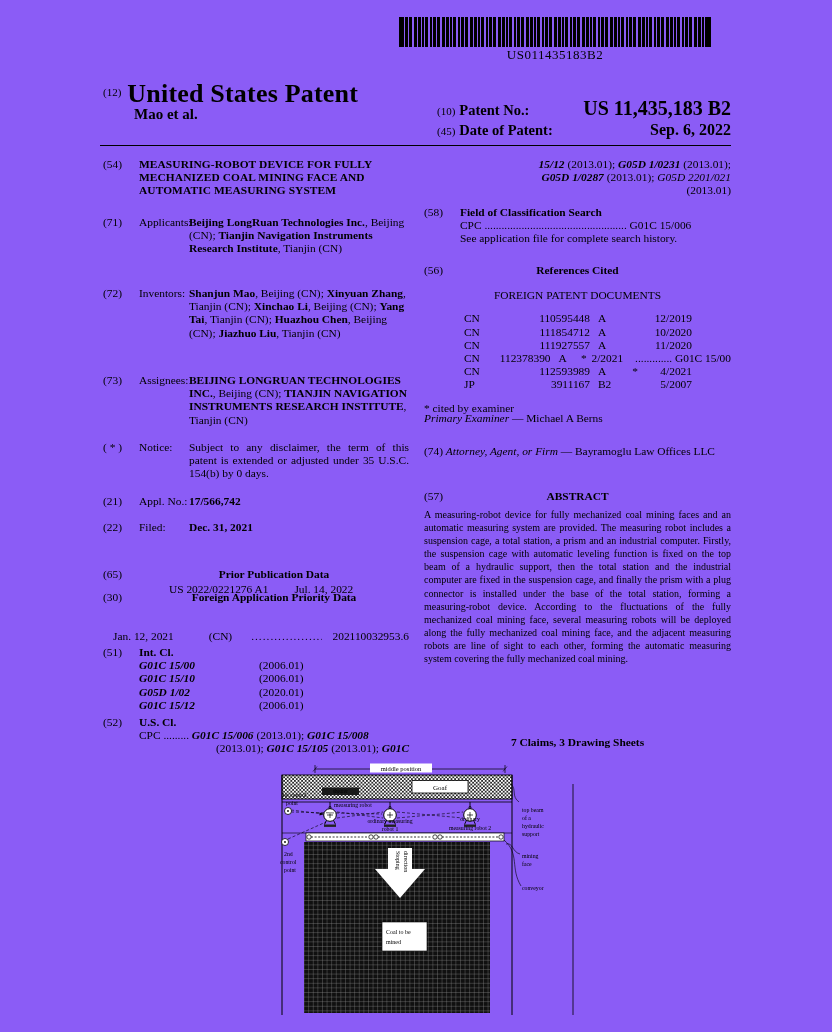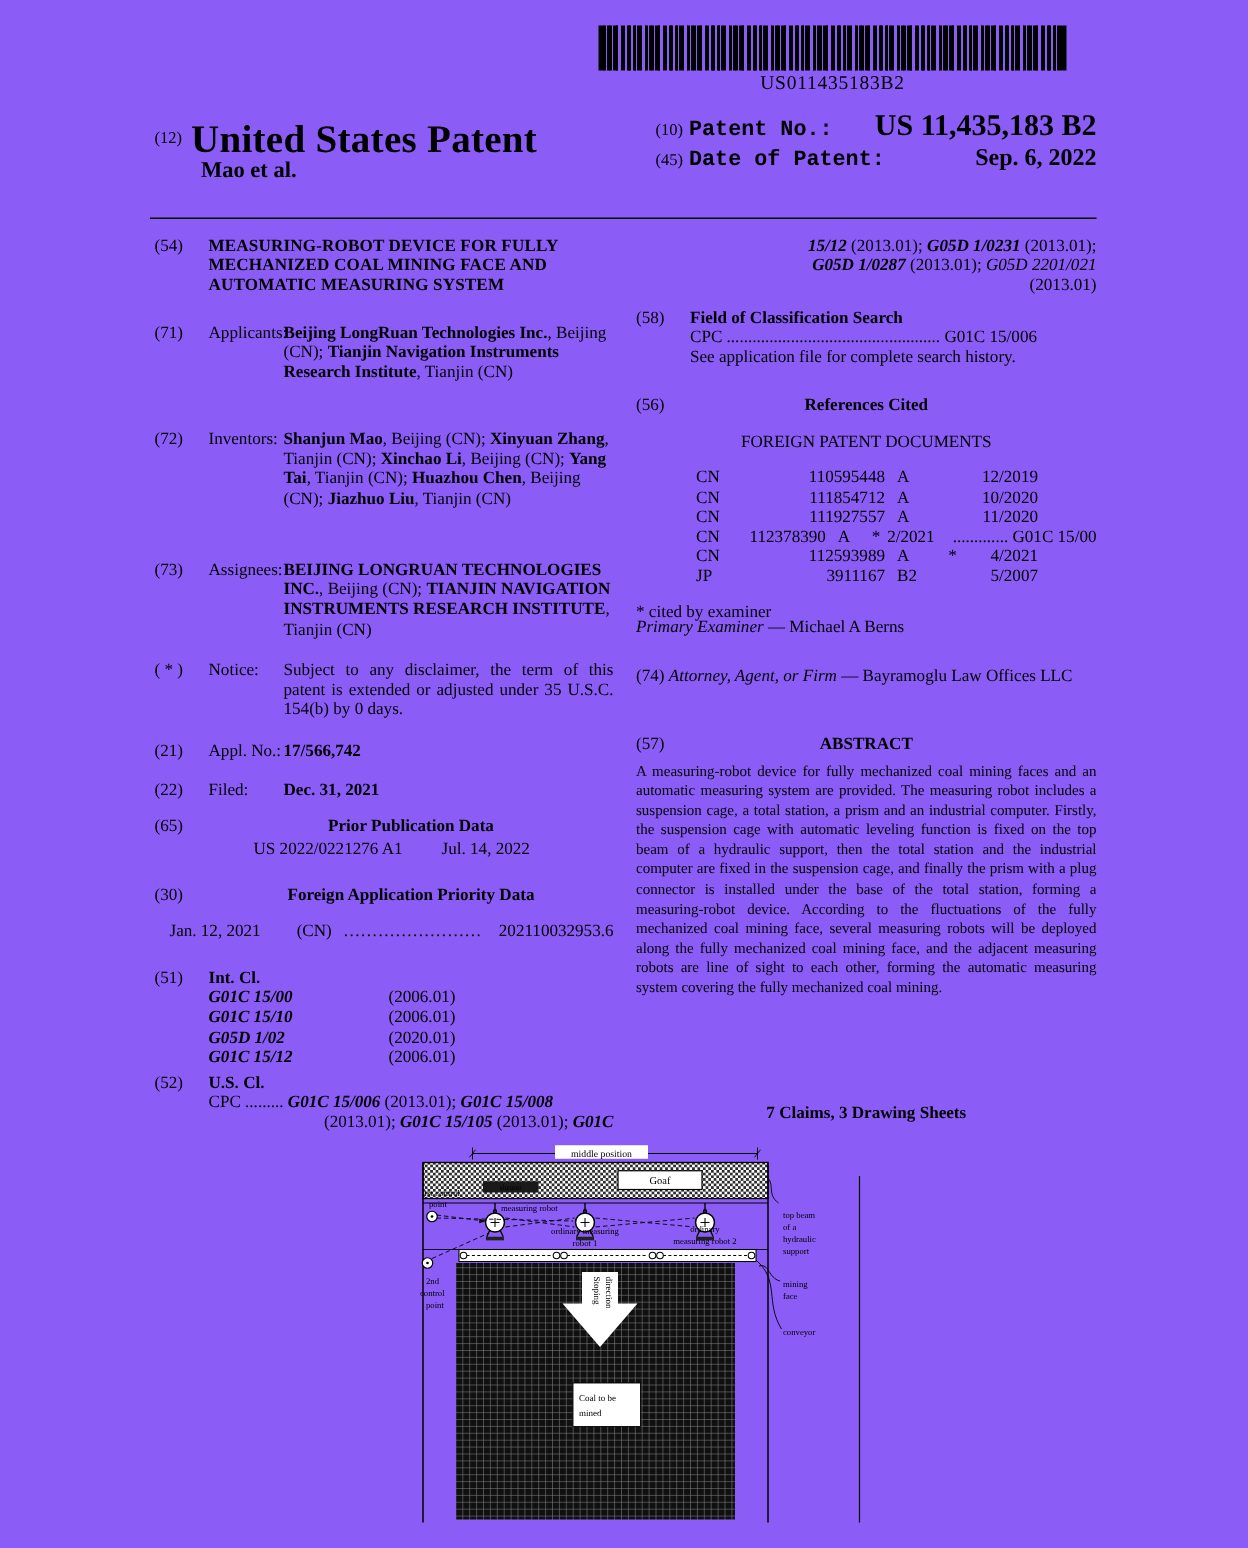--- a/index.html
+++ b/index.html
@@ -11,44 +11,44 @@
      repeating-linear-gradient(90deg,#000 0 2px,rgba(0,0,0,0) 2px 4px),
      repeating-linear-gradient(90deg,#000 0 1px,rgba(0,0,0,0) 1px 7px),
      repeating-linear-gradient(90deg,rgba(0,0,0,0) 0 3px,#000 3px 5px,rgba(0,0,0,0) 5px 9px,#000 9px 10px,rgba(0,0,0,0) 10px 14px);
      border-left:3px solid #000;border-right:3px solid #000;}
   .barcode-text{font-size:13px;letter-spacing:.5px;margin-top:1px;}
   
   .hdr-left{position:absolute;left:103px;top:86px;}
   .hdr-left .code{font-size:11px;vertical-align:6px;margin-top:31px;}
   .us-title{font-size:26px;font-weight:bold;margin-left:6px;letter-spacing:.2px;}
   .byline{font-size:15px;font-weight:bold;margin-left:31px;margin-top:3px;}
-  .hdr-right{position:absolute;left:437px;top:78px;width:294px;}
+  .hdr-right{position:absolute;left:437px;top:102px;width:294px;}
   .hdr-row{display:flex;align-items:baseline;}
   .hdr-row+.hdr-row{margin-top:5px;}
   .hdr-row .code{font-size:11px;}
-  .hdr-label{font-size:14.5px;font-weight:bold;margin-left:4px;font-family:Liberation Mono, monospace;}
+  .hdr-label{font-size:14.5px;font-weight:bold;margin-left:4px;}
   .hdr-val{margin-left:auto;font-weight:bold;font-size:16px;}
   .hdr-val.big{font-size:20px;}
   .rule{position:absolute;left:100px;top:145px;width:631px;border-top:1.6px solid #000;}
   
   .sec{position:absolute;left:103px;width:306px;display:flex;}
   .rsec{position:absolute;left:424px;width:307px;}
   .num{width:36px;flex:none;}
   .bd{flex:1;}
   .lab{width:50px;flex:none;}
   .val{flex:1;}
   .lab-grid{display:flex;}
   .just{text-align:justify;}
   .title54{font-weight:bold;width:262px;letter-spacing:.1px;}
   .chead{font-weight:bold;text-align:center;}
   .rb{font-weight:bold;}
   .ri{font-style:italic;}
   .rbi{font-weight:bold;font-style:italic;}
   .s65row{padding-left:30px;display:flex;gap:26px;margin-top:2px;}
-  .s30row{display:flex;padding-left:10px;margin-top:4px;}
+  .s30row{display:flex;padding-left:10px;margin-top:19px;gap:11px;}
   .s30row .cn{margin-left:24px;}
   .s30row .dots{flex:1;overflow:hidden;white-space:nowrap;margin-left:8px;letter-spacing:1px;}
   .icl-row{display:flex;}
   .icl-code{width:120px;font-weight:bold;font-style:italic;}
   .cpcline{white-space:nowrap;}
   .rline{text-align:right;white-space:nowrap;}
   .sub-center{text-align:center;margin-top:12px;}
   .ref-table{margin-top:10px;}
   .ref-row{display:flex;white-space:nowrap;margin-left:40px;}
   .ref-cc{width:46px;}
@@ -140,21 +140,21 @@
   </div>
 
   <div class="sec" style="top:521px">
     <span class="num">(22)</span>
     <div class="bd lab-grid">
       <span class="lab">Filed:</span>
       <div class="val rb">Dec. 31, 2021</div>
     </div>
   </div>
 
-  <div class="sec" style="top:545px">
+  <div class="sec" style="top:568px">
     <span class="num">(65)</span>
     <div class="bd">
       <div class="chead">Prior Publication Data</div>
       <div class="s65row">
         <span>US 2022/0221276 A1</span>
         <span>Jul. 14, 2022</span>
       </div>
     </div>
   </div>
 

